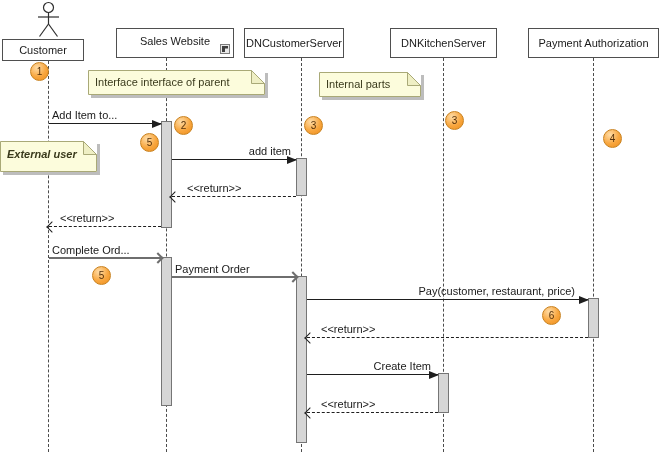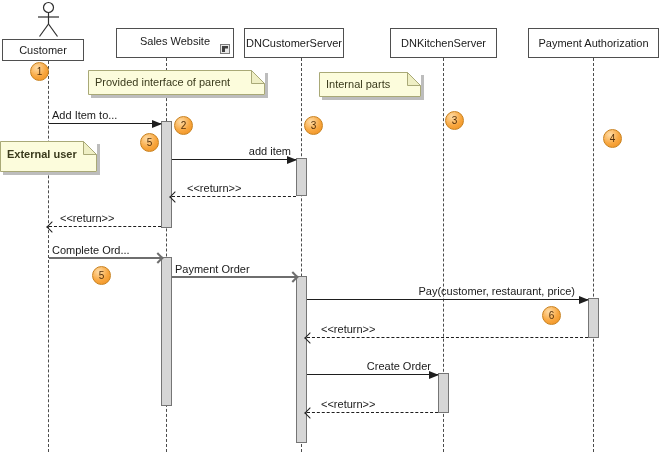--- a/index.html
+++ b/index.html
@@ -27,21 +27,21 @@
     border-top:4px solid transparent;border-bottom:4px solid transparent;border-left:10px solid #1e1e1e;}
   .ohead{position:absolute;width:8px;height:8px;box-sizing:border-box;}
   .ohead.right{right:-1px;top:-4.5px;border-top:1px solid #1e1e1e;border-right:1px solid #1e1e1e;transform:rotate(45deg);}
   .ohead.left{left:-1px;top:-4.5px;border-top:1px solid #1e1e1e;border-right:1px solid #1e1e1e;transform:rotate(-135deg);}
   .msg.async .ohead{border-top:2px solid #6e6e6e;border-right:2px solid #6e6e6e;top:-5px;}
 
   
   .note{position:absolute;box-shadow:3px 3px 0 #bdbdbd;}
   .note svg{position:absolute;left:0;top:0;display:block;}
   .note-text{position:absolute;left:7px;top:5px;right:12px;font-size:11px;line-height:14px;color:#3a3a1c;}
-  .note-text.bold{font-weight:600;}
+  .note-text.bold{font-weight:600;font-style:italic;}
 
   
   .badge{position:absolute;width:19px;height:19px;border-radius:50%;box-sizing:border-box;
     background:radial-gradient(circle at 35% 28%,#ffdca6,#f8a63e 55%,#ee8e1c);
     border:1px solid #c9811d;display:flex;align-items:center;justify-content:center;
     font-size:10px;color:#54300a;}
 
   
   .ref-icon{position:absolute;right:3px;bottom:3px;width:10px;height:10px;}
 </style>
@@ -89,21 +89,21 @@
   </div>
   <div class="box" style="left:528px;top:28px;width:131px;height:30px">
     <span>Payment Authorization</span>
   </div>
 
   <div class="note" style="left:88px;top:70px;width:177px;height:25px">
     <svg width="177" height="25" viewBox="0 0 177 25">
       <polygon points="0.5,0.5 163.5,0.5 176.5,13.5 176.5,24.5 0.5,24.5" fill="#fcfcdc" stroke="#a9a977"></polygon>
       <polygon points="163.5,0.5 163.5,13.5 176.5,13.5" fill="#efefc4" stroke="#a9a977"></polygon>
     </svg>
-    <span class="note-text">Provided interface of parent</span>
+    <span class="note-text">Interface interface of parent</span>
   </div>
   <div class="note" style="left:319px;top:72px;width:102px;height:25px">
     <svg width="102" height="25" viewBox="0 0 102 25">
       <polygon points="0.5,0.5 88.5,0.5 101.5,13.5 101.5,24.5 0.5,24.5" fill="#fcfcdc" stroke="#a9a977"></polygon>
       <polygon points="88.5,0.5 88.5,13.5 101.5,13.5" fill="#efefc4" stroke="#a9a977"></polygon>
     </svg>
     <span class="note-text">Internal parts</span>
   </div>
   <div class="note" style="left:0px;top:141px;width:97px;height:31px">
     <svg width="97" height="31" viewBox="0 0 97 31">
@@ -149,21 +149,21 @@
     <span class="mlabel" style="right:13px">Pay(customer, restaurant, price)</span>
   </div>
   <div class="msg" style="left:307px;top:338px;width:281px">
     <div class="mline dashed"></div>
     <span class="ohead left"></span>
     <span class="mlabel" style="left:14px">&lt;&lt;return&gt;&gt;</span>
   </div>
   <div class="msg" style="left:307px;top:375px;width:131px">
     <div class="mline solid"></div>
     <span class="fhead"></span>
-    <span class="mlabel" style="right:7px">Create Order</span>
+    <span class="mlabel" style="right:7px">Create Item</span>
   </div>
   <div class="msg" style="left:307px;top:413px;width:131px">
     <div class="mline dashed"></div>
     <span class="ohead left"></span>
     <span class="mlabel" style="left:14px">&lt;&lt;return&gt;&gt;</span>
   </div>
 
   <div class="badge" style="left:30px;top:62px">
       <span>1</span>
     </div>

